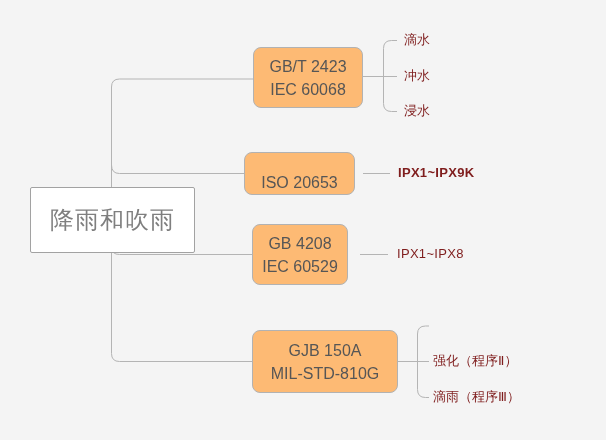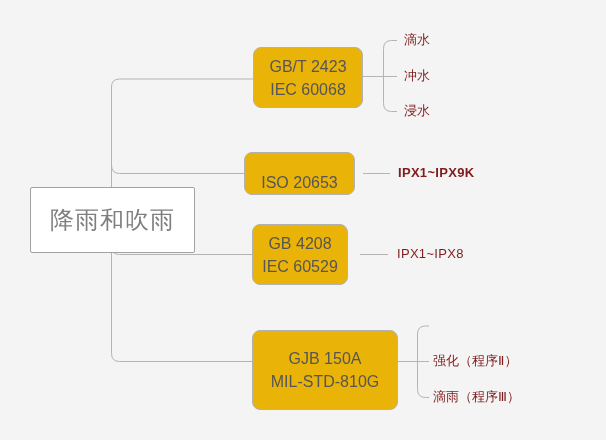--- a/index.html
+++ b/index.html
@@ -4,34 +4,34 @@
 <style>
   html,body{margin:0;padding:0;}
   body{font-family:"Liberation Sans","DejaVu Sans",sans-serif;}
   .canvas{
     position:relative;width:606px;height:440px;
     background:#f4f4f4;overflow:hidden;
   }
   svg.connectors{position:absolute;left:0;top:0;z-index:0;}
   .topic{
     position:absolute;z-index:1;box-sizing:border-box;
-    background:#eab308;border:1px solid #b2b2b2;border-radius:8px;
+    background:#fdba74;border:1px solid #b2b2b2;border-radius:8px;
     display:flex;flex-direction:column;justify-content:center;align-items:center;
     color:#565656;font-size:16px;line-height:23px;
   }
   .topic span{display:block;white-space:nowrap;}
   .root-topic{
     left:30px;top:187px;width:165px;height:66px;
     background:#ffffff;border:1px solid #a2a2a2;border-radius:2px;
     color:#7f7f7f;font-size:24px;letter-spacing:1px;line-height:30px;
   }
   .t1{left:253px;top:47px;width:110px;height:61px;}
   .t2{left:244px;top:152px;width:111px;height:43px;justify-content:flex-end;}
   .t3{left:252px;top:224px;width:96px;height:61px;}
-  .t4{left:252px;top:330px;width:146px;height:80px;}
+  .t4{left:252px;top:330px;width:146px;height:63px;}
   .leaf{
     position:absolute;z-index:1;transform:translateY(-50%);
     color:#7f1d1d;font-size:13px;line-height:16px;white-space:nowrap;
   }
   .l1{left:404px;top:40px;}
   .l2{left:404px;top:76px;}
   .l3{left:404px;top:111px;}
   .l4{left:398px;top:173px;letter-spacing:.3px;font-weight:bold;}
   .l5{left:397px;top:254px;letter-spacing:.3px;}
   .l6{left:433px;top:326px;}

